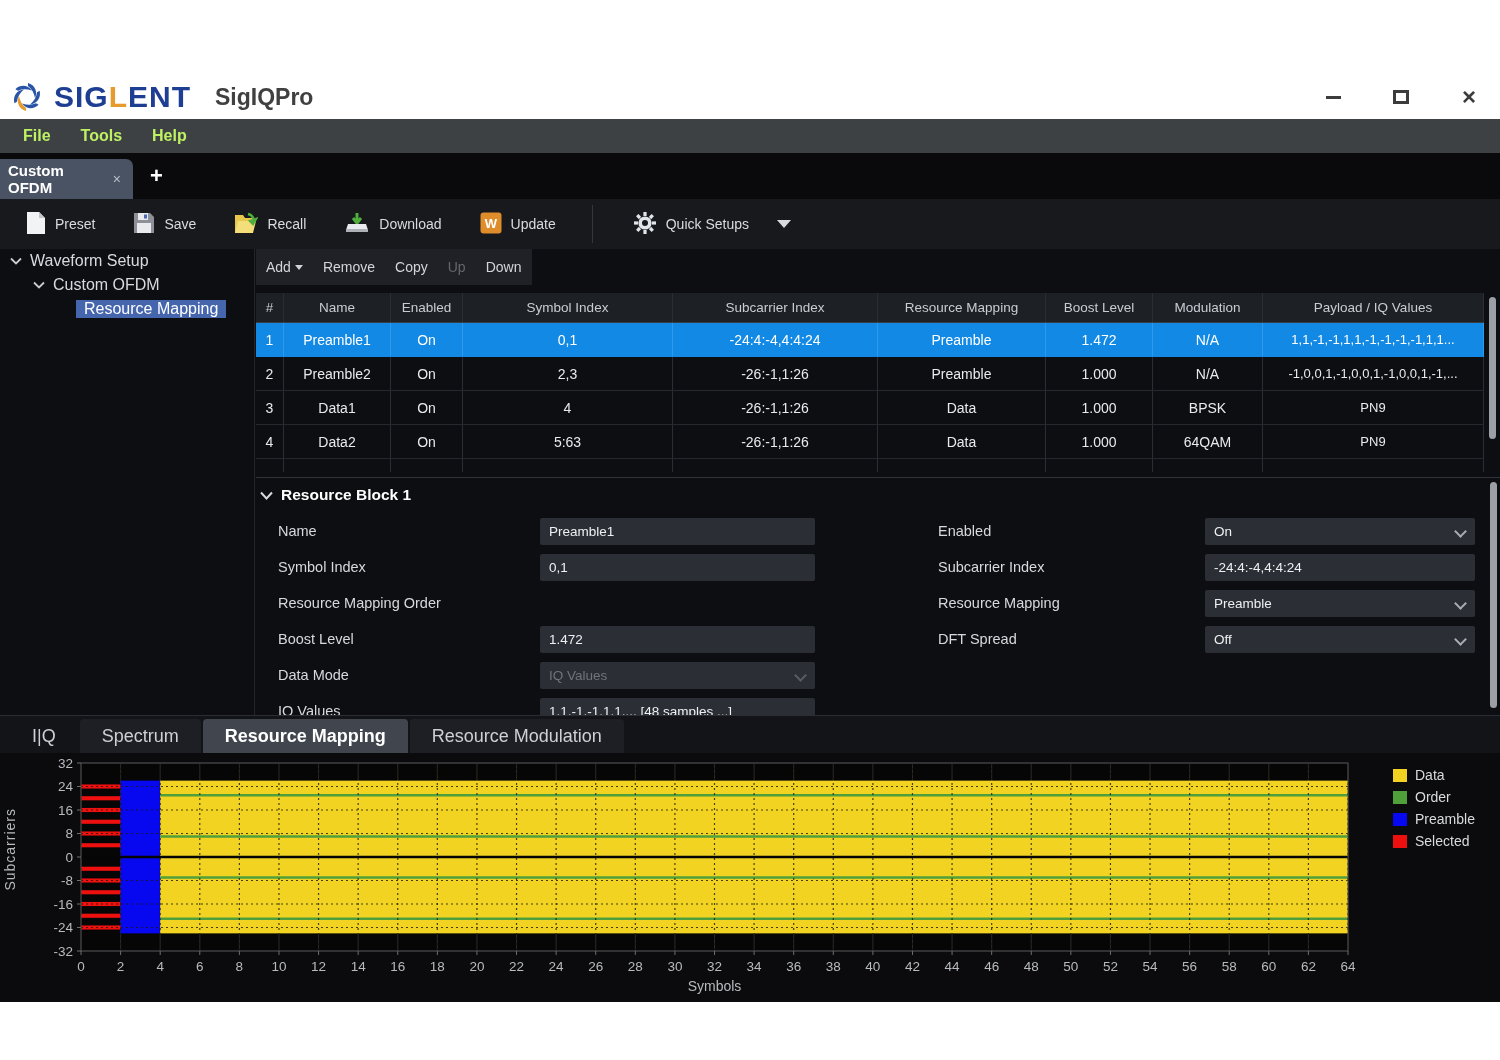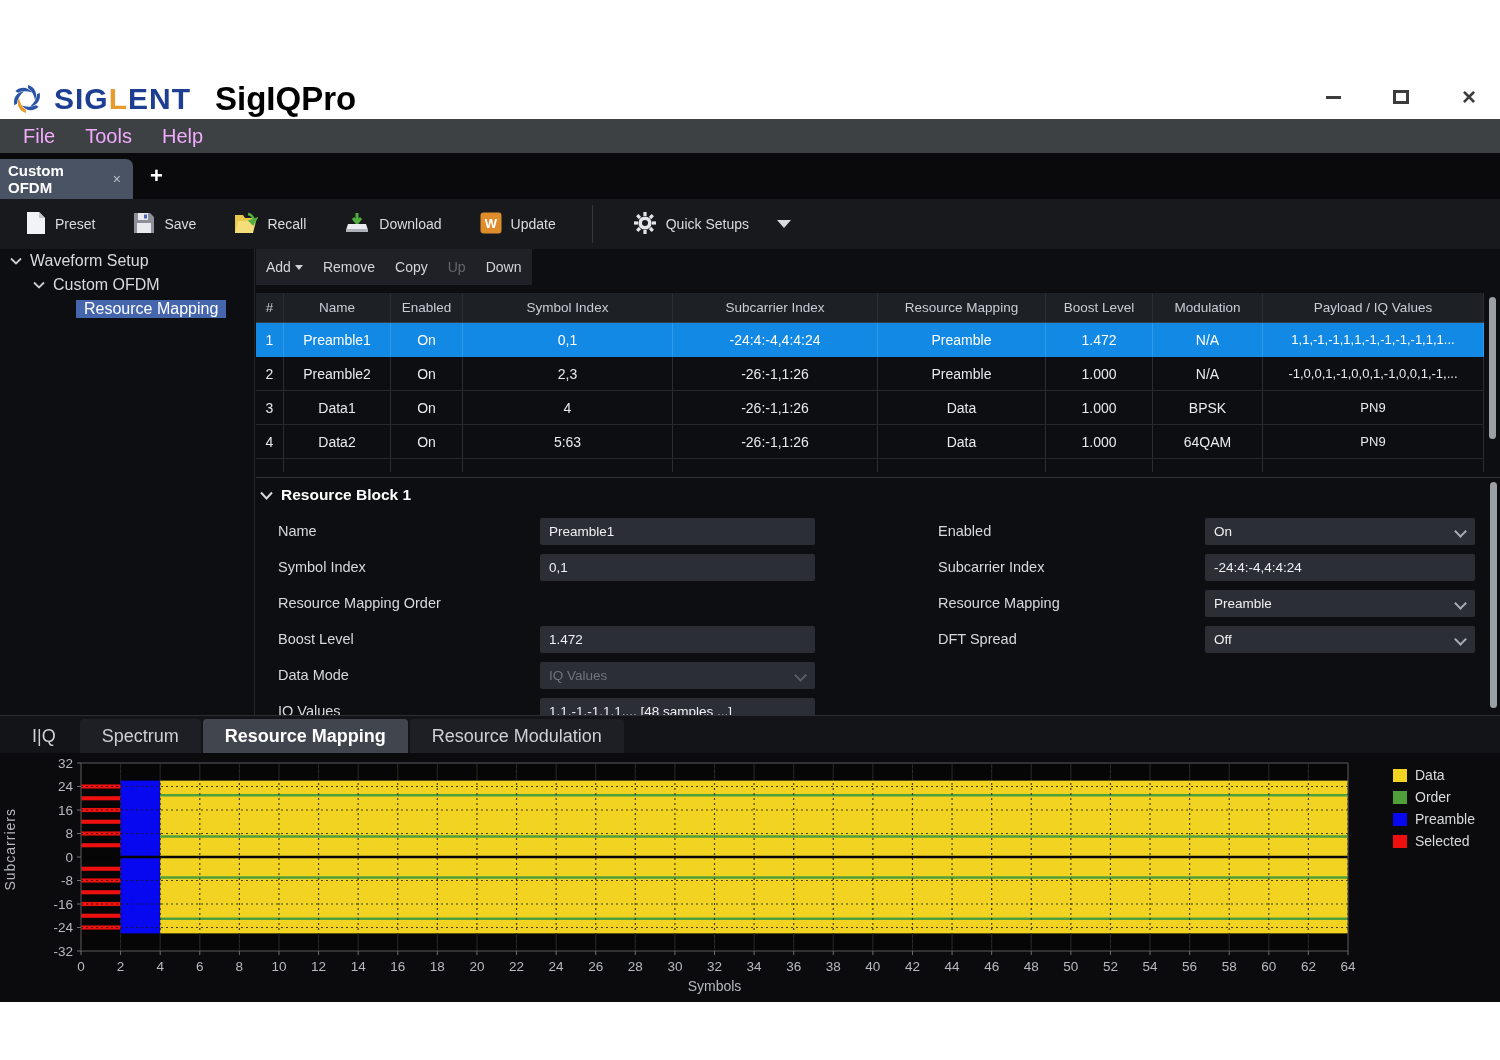--- a/index.html
+++ b/index.html
@@ -5,30 +5,30 @@
   * { margin:0; padding:0; box-sizing:border-box; }
   html,body { background:#ffffff; }
   body { font-family:"Liberation Sans", sans-serif; width:1500px; height:1060px; position:relative; overflow:hidden; }
   .app { position:absolute; left:0; top:12px; width:1500px; height:1060px; background:#fff; }
 
   
   .titlebar { position:absolute; left:0; top:0; width:1500px; height:107px; background:#ffffff; }
   .brandwrap { position:absolute; left:10px; top:68px; display:flex; align-items:center; gap:10px; }
   .brand-text { font-size:30px; font-weight:bold; letter-spacing:1px; color:#1d3e92; }
   .brand-text .orange { color:#e79b2e; }
-  .app-title { font-size:33px; font-weight:bold; color:#000000; margin-left:14px; }
+  .app-title { font-size:23px; font-weight:bold; color:#404040; margin-left:14px; }
   .winbtns { position:absolute; right:20px; top:74px; display:flex; gap:46px; align-items:center; }
   .winbtn { width:22px; height:22px; display:flex; align-items:center; justify-content:center; cursor:default; }
   .min-glyph { width:15px; height:3px; background:#3c3c3c; }
   .max-glyph { width:16px; height:14px; border:3px solid #3c3c3c; }
   .close-glyph { font-size:24px; color:#3c3c3c; line-height:1; font-weight:bold; }
 
   
   .menubar { position:absolute; left:0; top:107px; width:1500px; height:34px; background:#3e4144; display:flex; align-items:center; padding-left:10px; gap:4px; }
-  .menu-item { color:#f0abfc; font-size:20px; padding:4px 13px; }
+  .menu-item { color:#bef264; font-size:16px; padding:4px 13px;font-weight:bold; }
 
   
   .tabbar { position:absolute; left:0; top:141px; width:1500px; height:46px; background:#0a0a0c; }
   .doc-tab { position:absolute; left:0; bottom:0; height:40px; width:133px; background:#4a5363; border-radius:0 7px 0 0; display:flex; align-items:center; padding:0 8px; }
   .doc-tab .tab-label { color:#ffffff; font-weight:bold; font-size:15px; flex:1; }
   .doc-tab .tab-close { color:#b9bfc9; font-size:14px; padding:0 4px; }
   .tab-add { position:absolute; left:144px; top:10px; color:#ffffff; font-size:22px; font-weight:bold; padding:0 6px; }
 
   
   .toolbar { position:absolute; left:0; top:187px; width:1500px; height:50px; background:#17191d; display:flex; align-items:center; }

